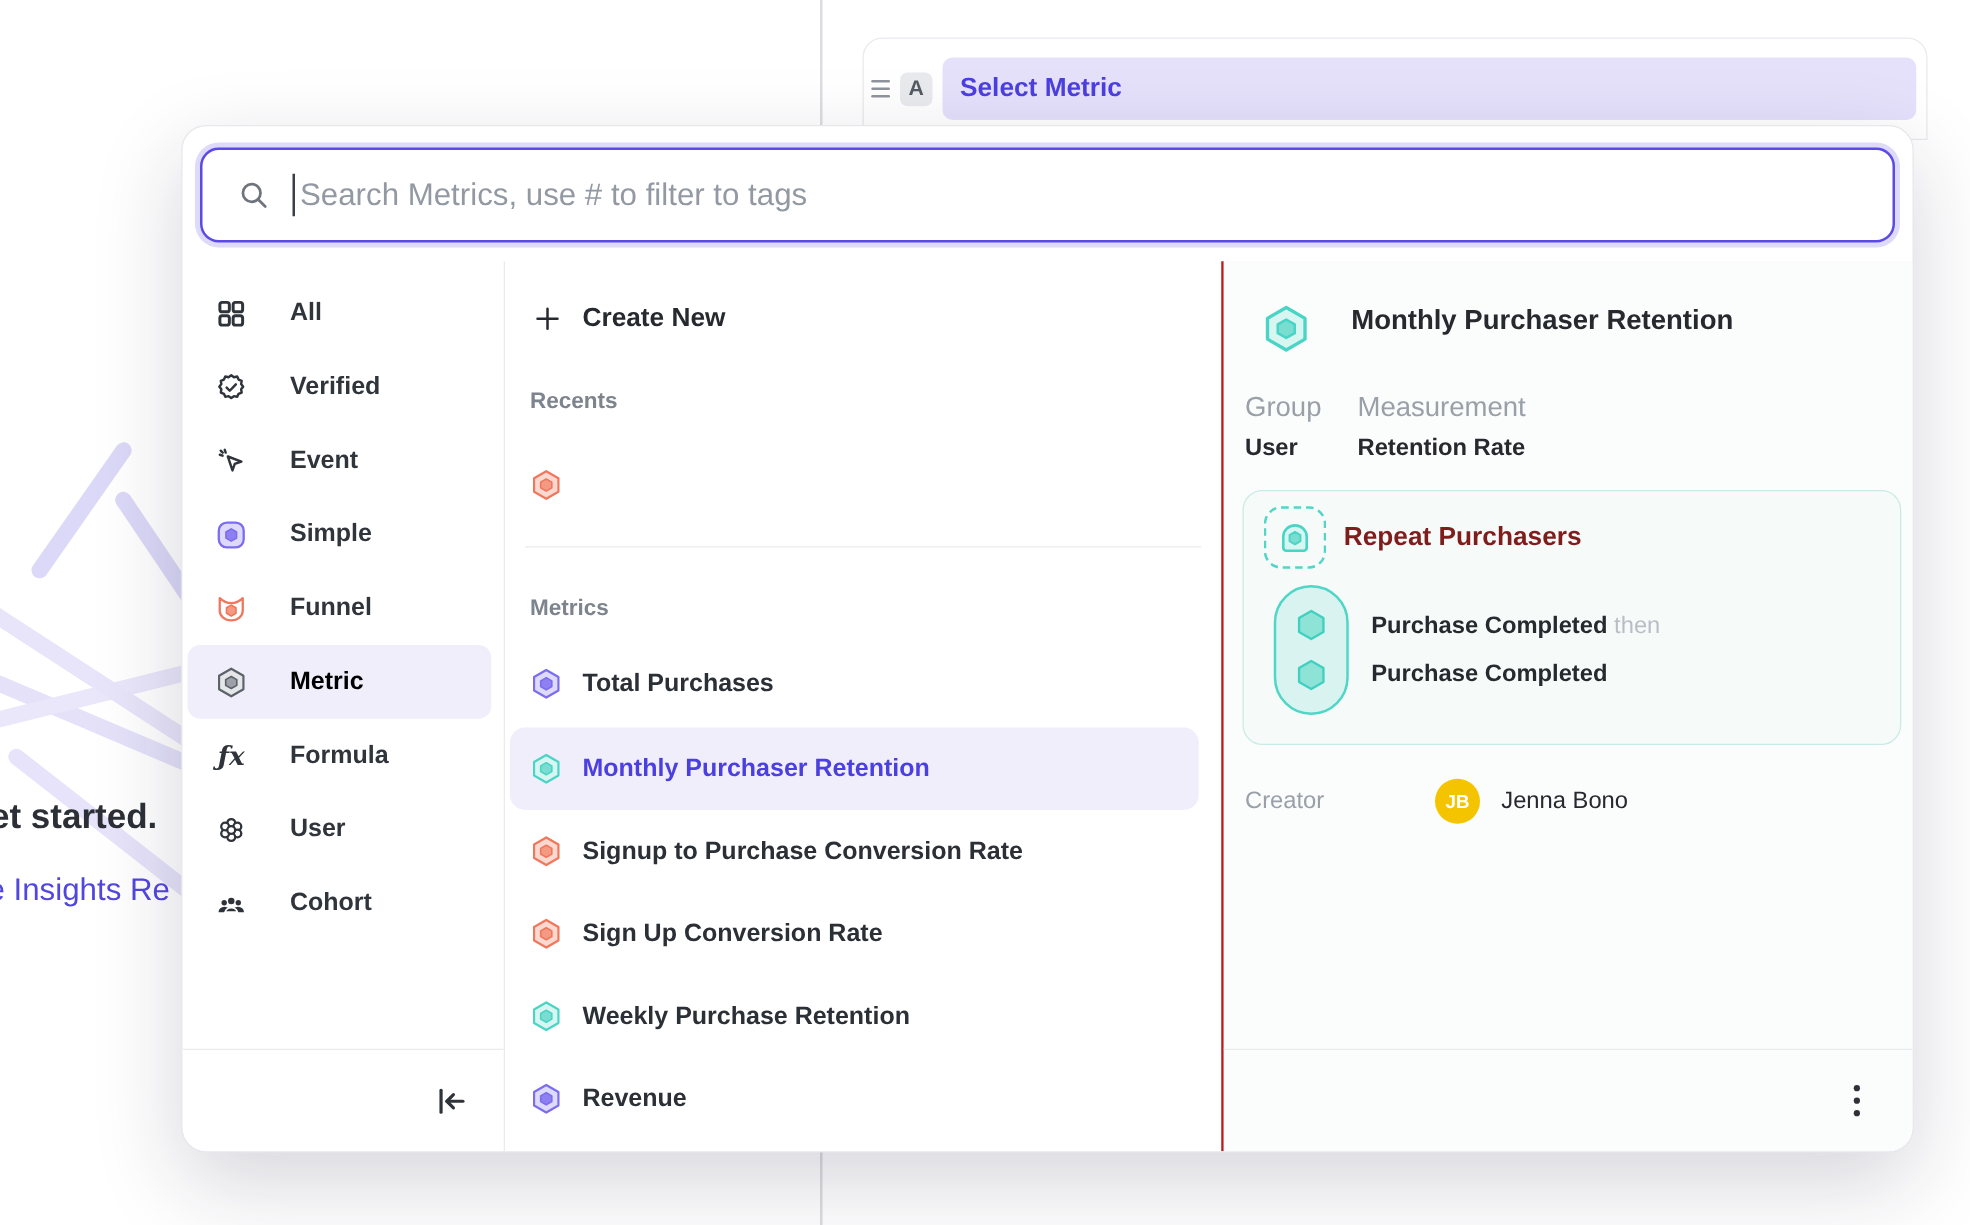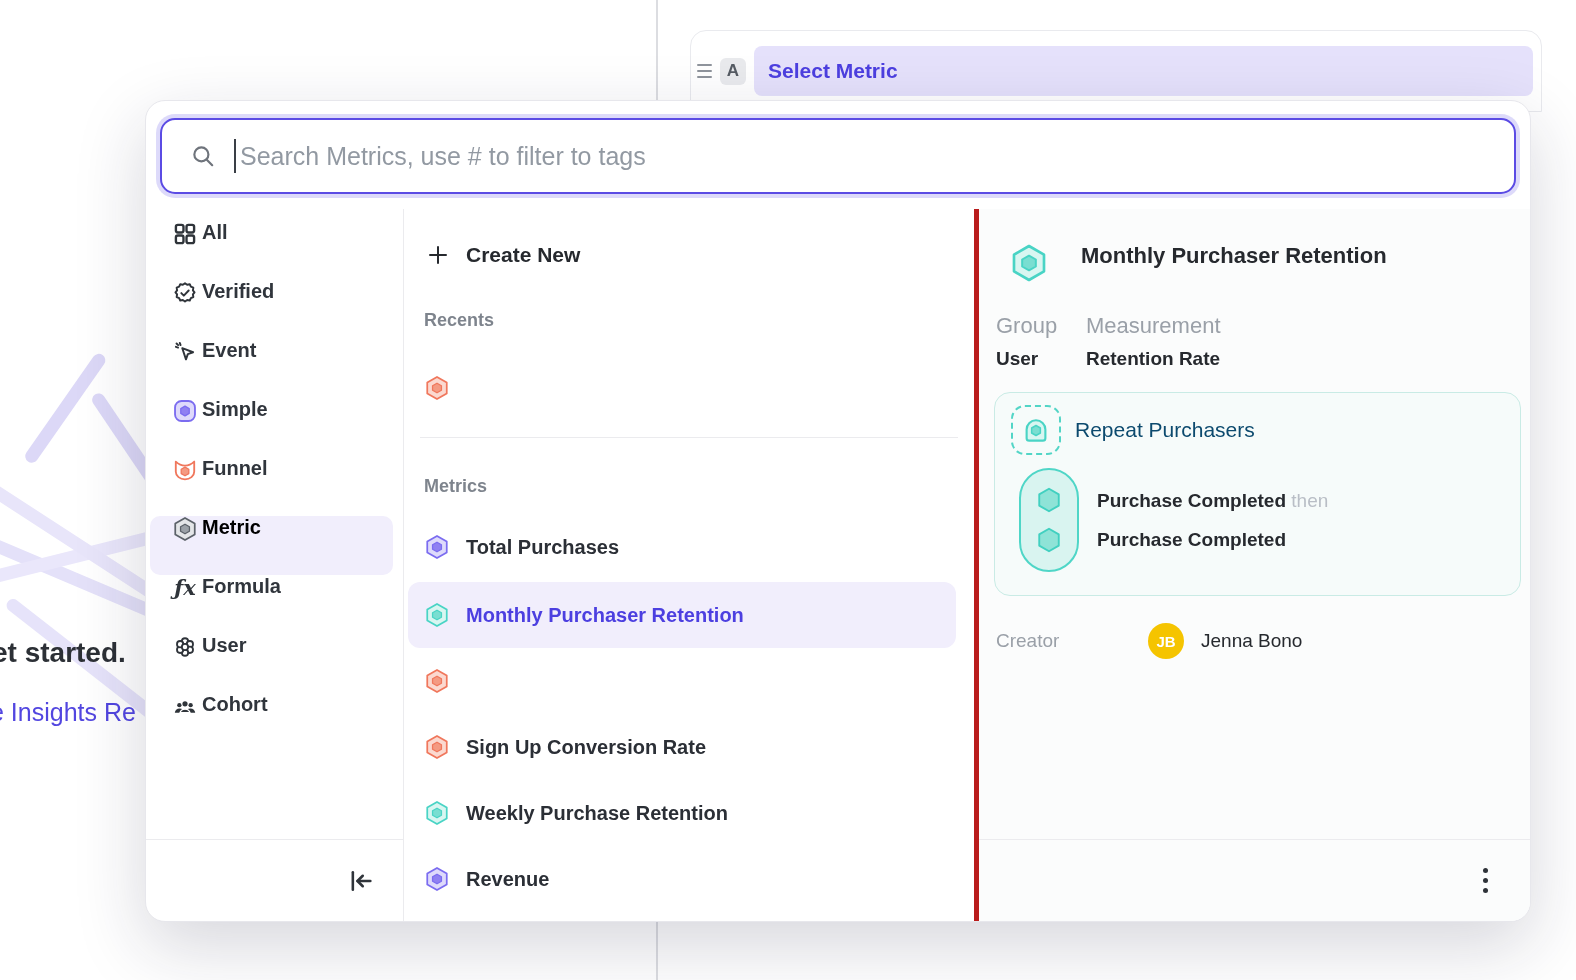--- a/index.html
+++ b/index.html
@@ -49,34 +49,34 @@
     display:flex; align-items:center; padding-left:28px; gap:18px; background:#fff;
   }
   .search-caret { width:2px; height:34px; background:#3a3f46; margin-right:-14px; }
   .search-placeholder { font-size:25px; color:#9299a2; }
 
   .columns { position:absolute; left:0; top:108px; right:0; bottom:0; display:flex; }
 
   
   .col-sidebar { width:257px; position:relative; padding-top:12px; }
   .side-item {
-    display:flex; align-items:flex-start; gap:4px; height:59px;
+    display:flex; align-items:center; gap:34px; height:59px;
     padding-left:22px; margin:0 10px 0 4px; border-radius:10px;
     font-size:20px; font-weight:600; color:#30353c; cursor:pointer;
   }
   .side-item.selected { background:#f1eefc; color:#000000; }
   .side-icon { width:26px; height:26px; flex:none; }
   .fx-icon { width:26px; flex:none; font-family:"DejaVu Serif", serif; font-style:italic; font-size:21px; font-weight:700; color:#2f343a; text-align:center; }
   .sidebar-footer {
     position:absolute; left:0; right:0; bottom:0; height:82px;
     border-top:1px solid #ebebee; display:flex; align-items:center; justify-content:flex-end; padding-right:28px;
   }
 
   
-  .col-list { width:576px; border-left:1px solid #ebebee; border-right:5px solid #b91c1c; padding-top:14px; overflow:hidden; }
+  .col-list { width:576px; border-left:1px solid #ebebee; border-right:2px solid #b91c1c; padding-top:14px; overflow:hidden; }
   .create-row { height:64px; display:flex; align-items:center; gap:16px; padding-left:22px; font-size:21px; font-weight:700; color:#26292e; cursor:pointer; }
   .section-label { height:54px; margin-top:6px; display:flex; align-items:center; padding-left:20px; font-size:18px; font-weight:600; color:#7e848d; }
   .section-label.metrics { margin-top:20px; height:56px; }
   .list-item {
     height:66px; display:flex; align-items:center; gap:16px; padding-left:20px;
     font-size:20px; font-weight:600; color:#2b2f36; cursor:pointer; white-space:nowrap;
   }
   .list-item.recent { margin-top:8px; }
   .list-divider { height:1px; background:#ebebee; margin:16px 16px 0 16px; }
   .list-item.selected {
@@ -109,21 +109,21 @@
   .def-card {
     margin:22px 9px 0 15px; height:204px;
     border:1.5px solid #c9ebe5; border-radius:16px; background:#f6fbfa;
     padding:12px 0 0 16px;
   }
   .def-header { display:flex; align-items:center; gap:14px; }
   .def-dashed-icon {
     width:50px; height:50px; border:2px dashed #52d5c6; border-radius:14px;
     display:flex; align-items:center; justify-content:center; background:transparent;
   }
-  .def-name { font-size:21px; font-weight:400; color:#0c4a6e; }
+  .def-name { font-size:21px; font-weight:700; color:#7f1d1d; }
   .def-body { display:flex; align-items:center; gap:18px; margin-top:13px; padding-left:8px; }
   .def-pill {
     width:60px; height:104px; border:2px solid #4fd6c7; border-radius:30px; background:#d9f4f0;
     display:flex; flex-direction:column; align-items:center; justify-content:center; gap:10px; flex:none;
   }
   .def-steps { display:flex; flex-direction:column; gap:17px; font-size:19px; font-weight:700; color:#26292e; }
   .def-then { font-weight:400; color:#b9bec6; }
 
   .creator-row { display:flex; align-items:center; margin-top:27px; padding-left:17px; }
   .creator-label { width:152px; font-size:19px; color:#9aa0a8; }
@@ -323,20 +323,21 @@
           <polygon class="hx-inner" points="12,7.6 16.1,9.9 16.1,14.1 12,16.4 7.9,14.1 7.9,9.9"></polygon>
         </svg>
         <span>Monthly Purchaser Retention</span>
       </div>
 
       <div class="list-item">
         <svg class="hexicon orange hexwrap" viewBox="0 0 24 24">
           <polygon class="hx-outer" points="12,1.8 21,7 21,17 12,22.2 3,17 3,7"></polygon>
           <polygon class="hx-inner" points="12,7.6 16.1,9.9 16.1,14.1 12,16.4 7.9,14.1 7.9,9.9"></polygon>
         </svg>
+        <span>Signup to Purchase Conversion Rate</span>
       </div>
 
       <div class="list-item">
         <svg class="hexicon orange hexwrap" viewBox="0 0 24 24">
           <polygon class="hx-outer" points="12,1.8 21,7 21,17 12,22.2 3,17 3,7"></polygon>
           <polygon class="hx-inner" points="12,7.6 16.1,9.9 16.1,14.1 12,16.4 7.9,14.1 7.9,9.9"></polygon>
         </svg>
         <span>Sign Up Conversion Rate</span>
       </div>
 

